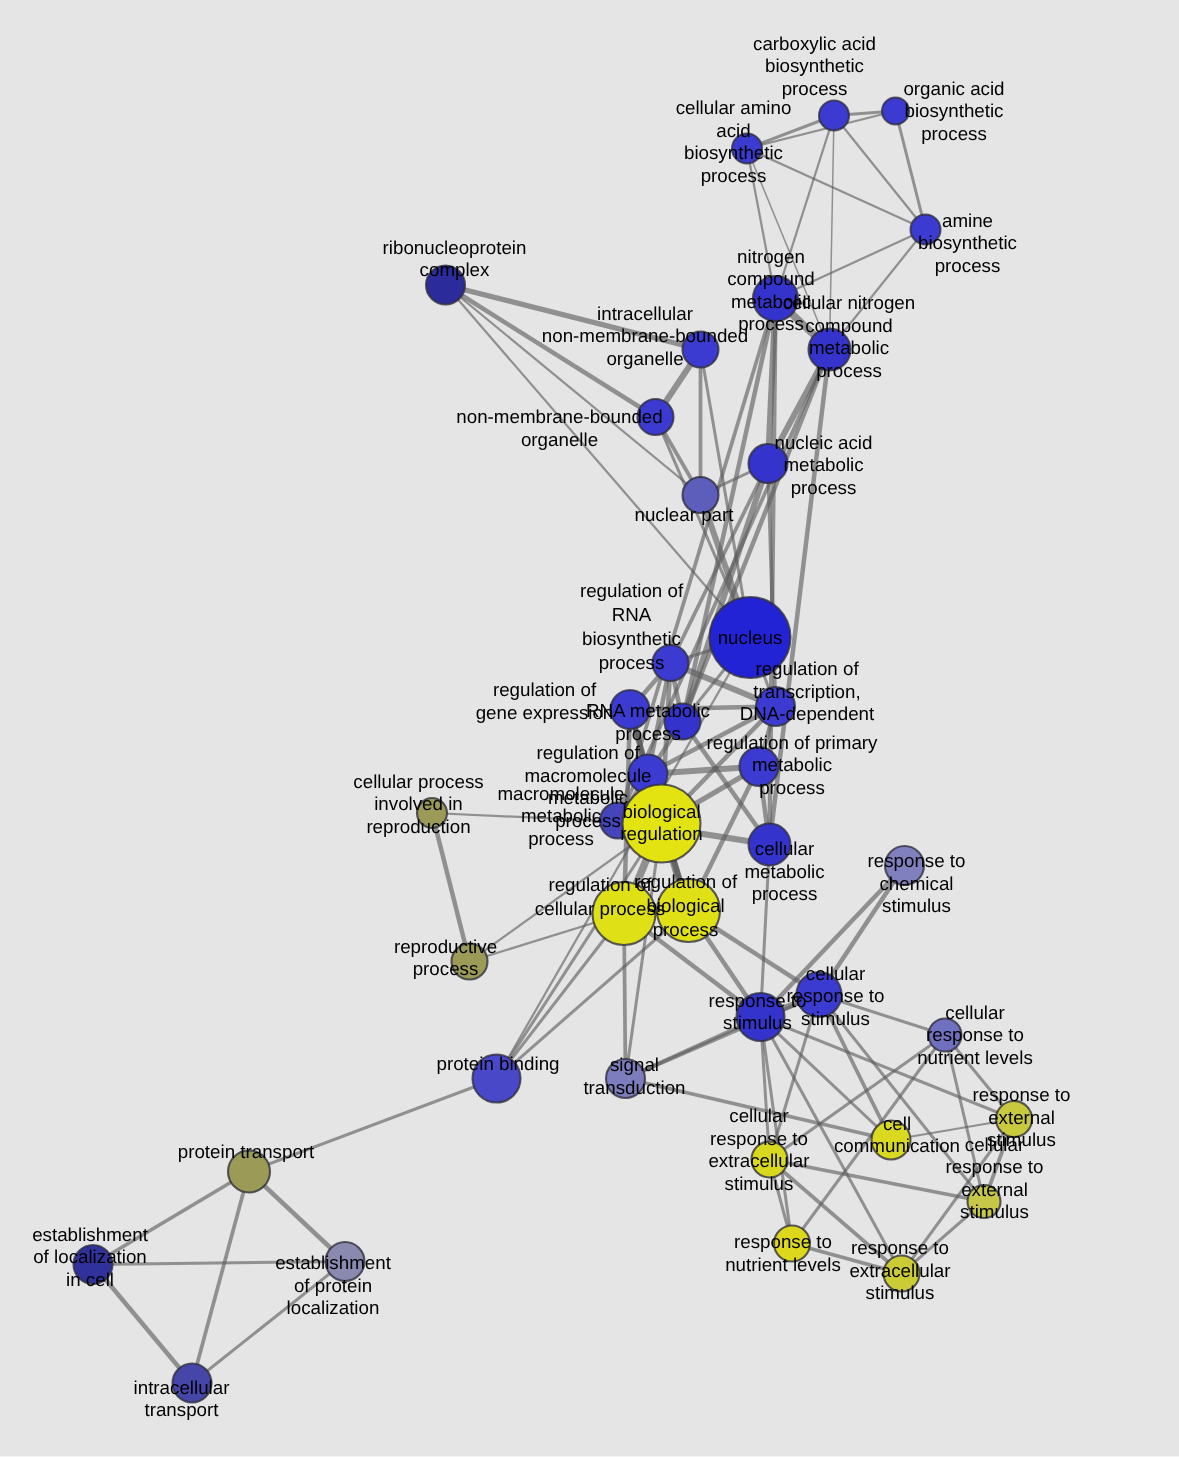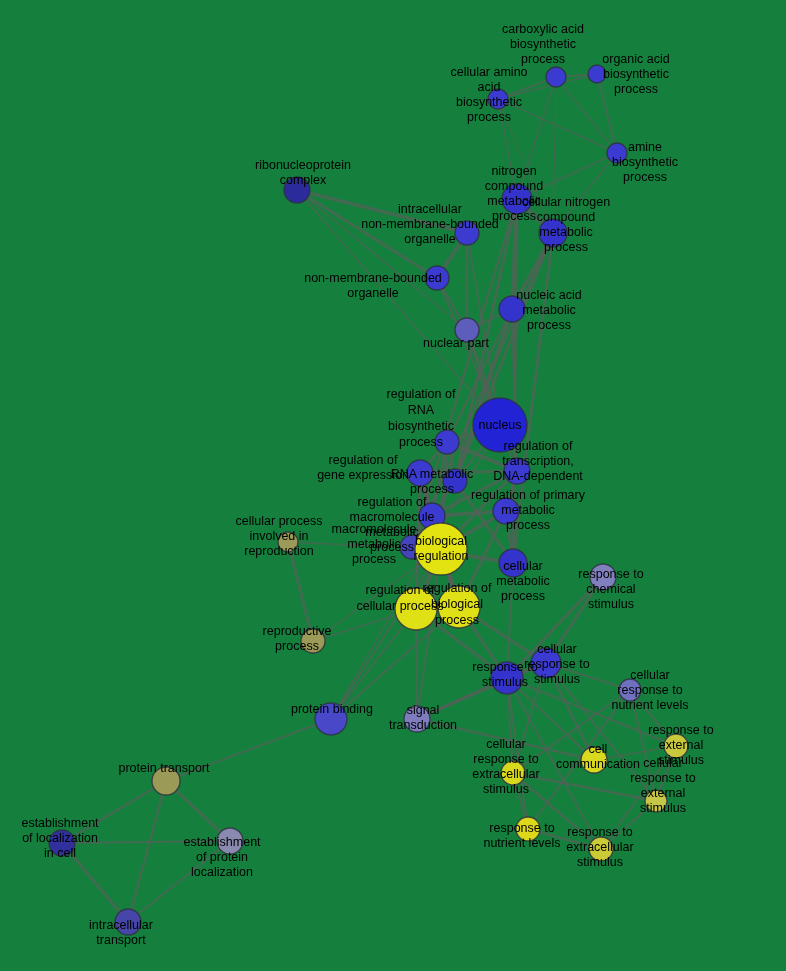--- a/index.html
+++ b/index.html
@@ -1,16 +1,16 @@
 <!DOCTYPE html>
 <html><head>
 <meta charset="utf-8">
 <style>
   html,body{margin:0;padding:0;background:#ffffff;}
-  .stage{position:relative;width:786px;height:971px;background:#15803d;overflow:hidden;}
+  .stage{position:relative;width:786px;height:971px;background:#e5e5e5;overflow:hidden;}
   svg{display:block;}
   .edge{stroke:#5c5c5c;stroke-opacity:0.62;stroke-linecap:round;}
   .node{stroke:#2e2e3c;stroke-opacity:0.78;stroke-width:1.4px;}
   .nlabel{font-family:"Liberation Sans",sans-serif;font-size:12.5px;fill:#000000;}
 </style>
 </head>
 <body>
 
 <div class="stage">
   <svg id="graph" xmlns="http://www.w3.org/2000/svg" viewBox="0 0 786 971" width="786" height="971">

